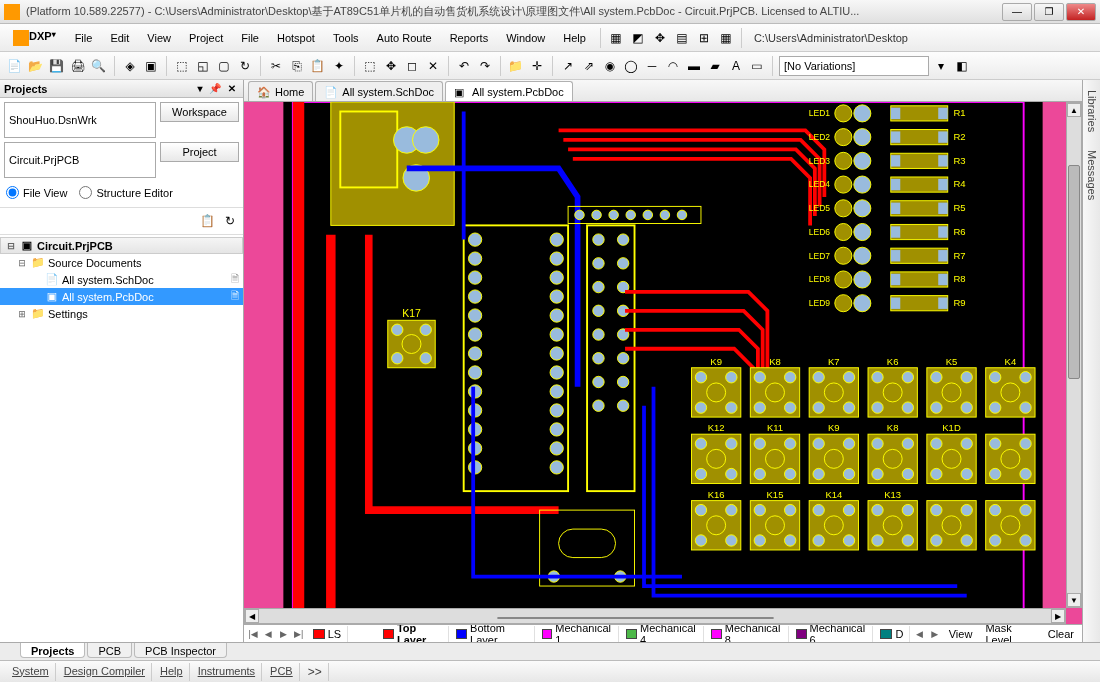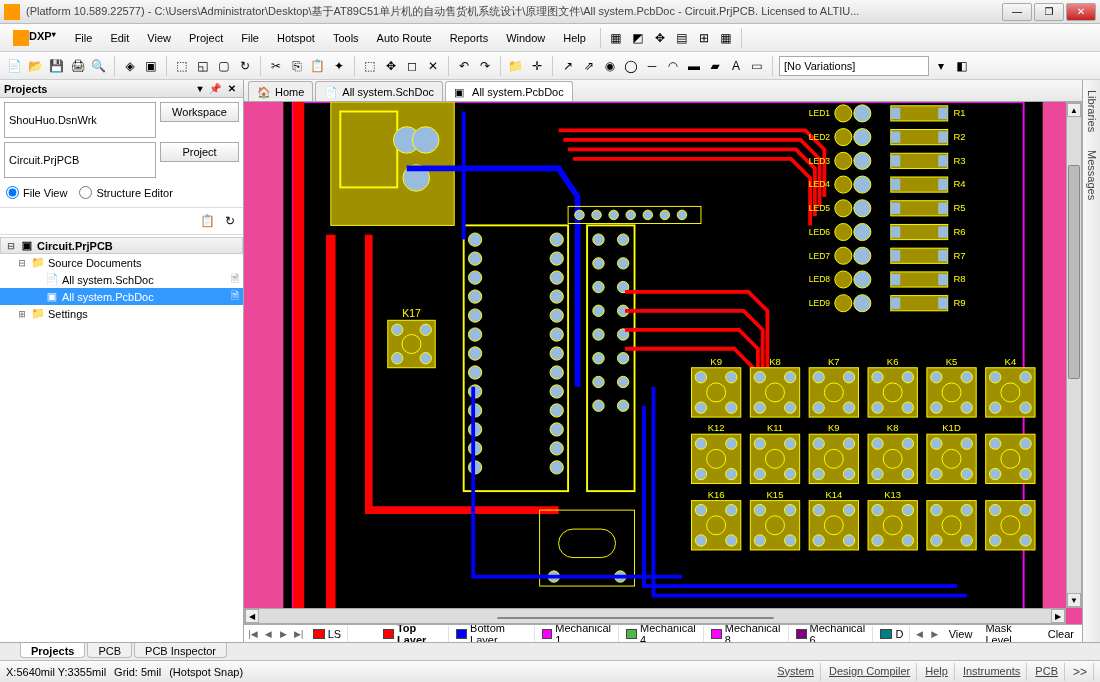--- a/index.html
+++ b/index.html
@@ -130,20 +130,21 @@
   <div class="menu-divider"></div>
   <div class="menu-icons">
     <div class="tb-icon">▦</div>
     <div class="tb-icon">◩</div>
     <div class="tb-icon">✥</div>
     <div class="tb-icon">▤</div>
     <div class="tb-icon">⊞</div>
     <div class="tb-icon">▦</div>
   </div>
   <div class="menu-divider"></div>
+  <div class="path-crumb">C:\Users\Administrator\Desktop</div>
 </div>
 
 <div class="toolbar">
   <div class="tb-icon">📄</div>
   <div class="tb-icon">📂</div>
   <div class="tb-icon">💾</div>
   <div class="tb-icon">🖨</div>
   <div class="tb-icon">🔍</div>
   <div class="sep"></div>
   <div class="tb-icon">◈</div>
@@ -706,25 +707,20 @@
 </div>
 
 <div class="bottom-tabs">
   <div style="width:14px"></div>
   <div class="btab active">Projects</div>
   <div class="btab">PCB</div>
   <div class="btab">PCB Inspector</div>
 </div>
 
 <div class="status-bar">
-  <div class="status-left">
-    <span>X:5640mil Y:3355mil</span>
-    <span>Grid: 5mil</span>
-    <span>(Hotspot Snap)</span>
-  </div>
   <div class="status-links">
     <span class="status-link">System</span>
     <span class="status-link">Design Compiler</span>
     <span class="status-link">Help</span>
     <span class="status-link">Instruments</span>
     <span class="status-link">PCB</span>
     <span class="status-link">&gt;&gt;</span>
   </div>
 </div>
 

